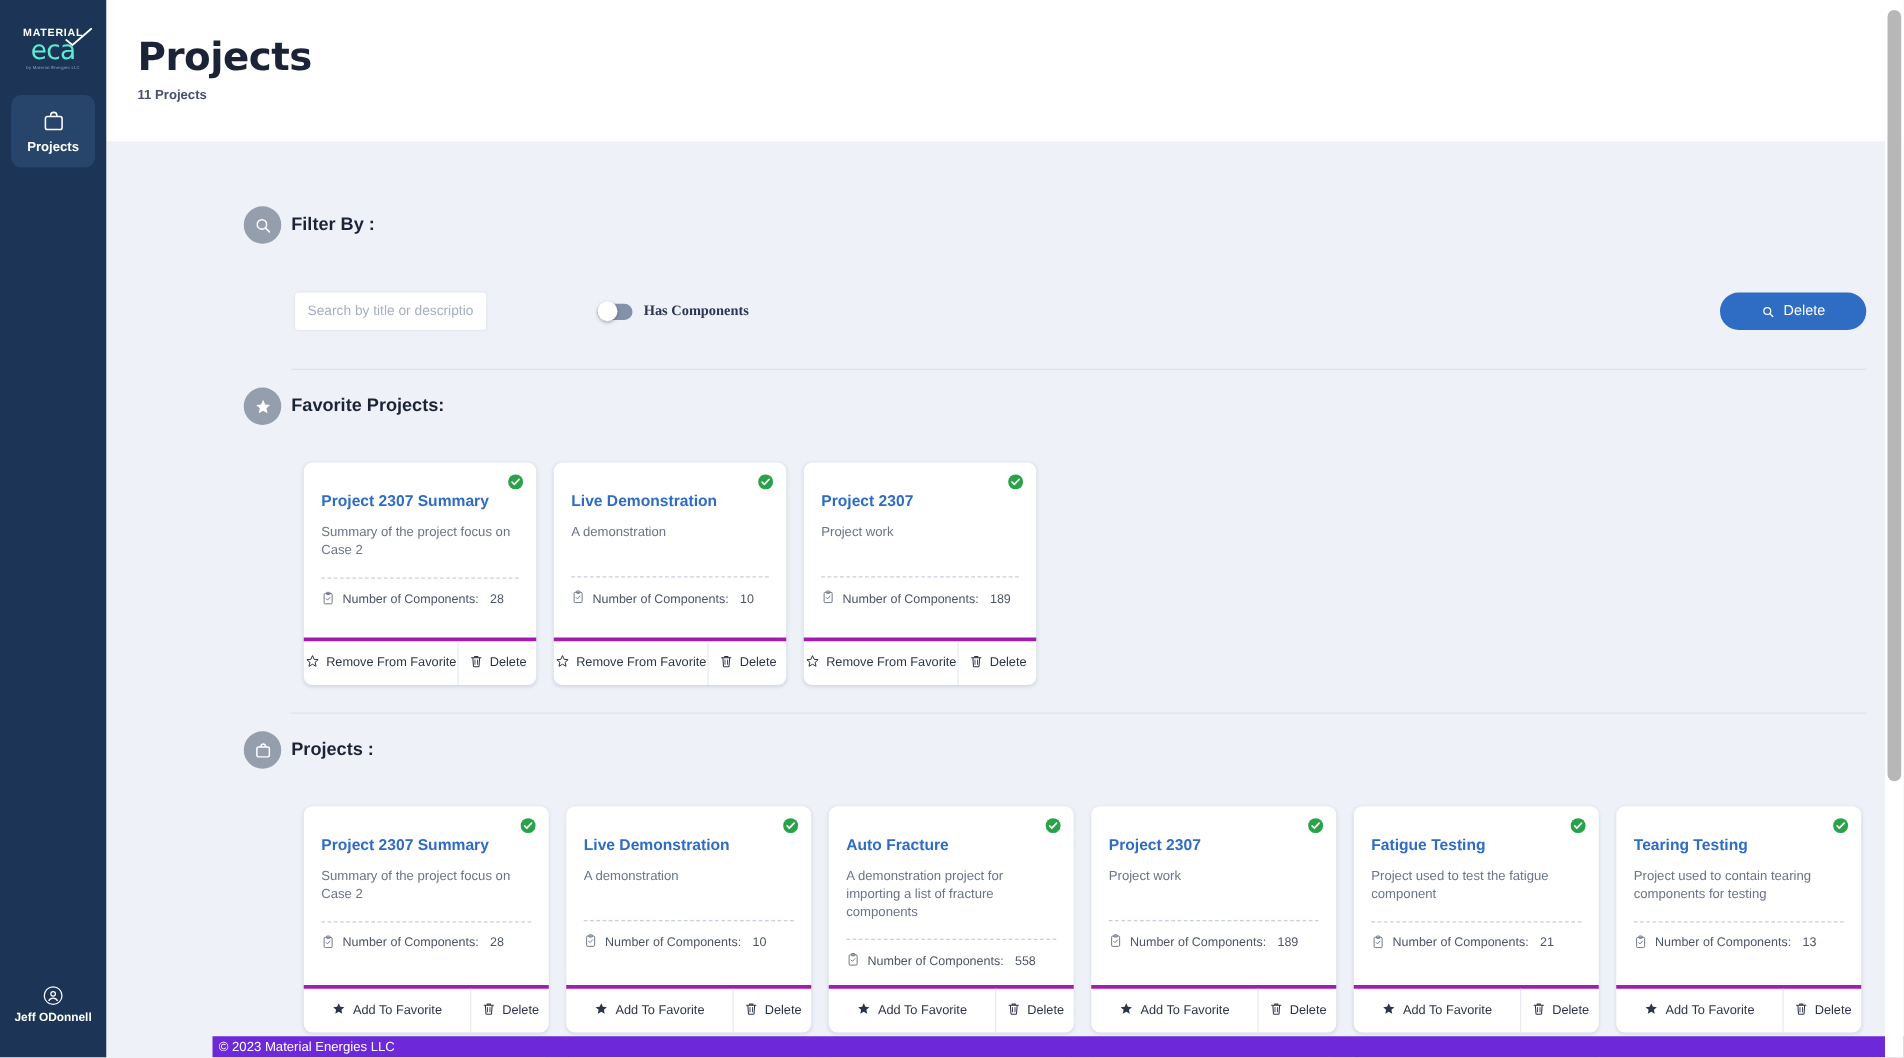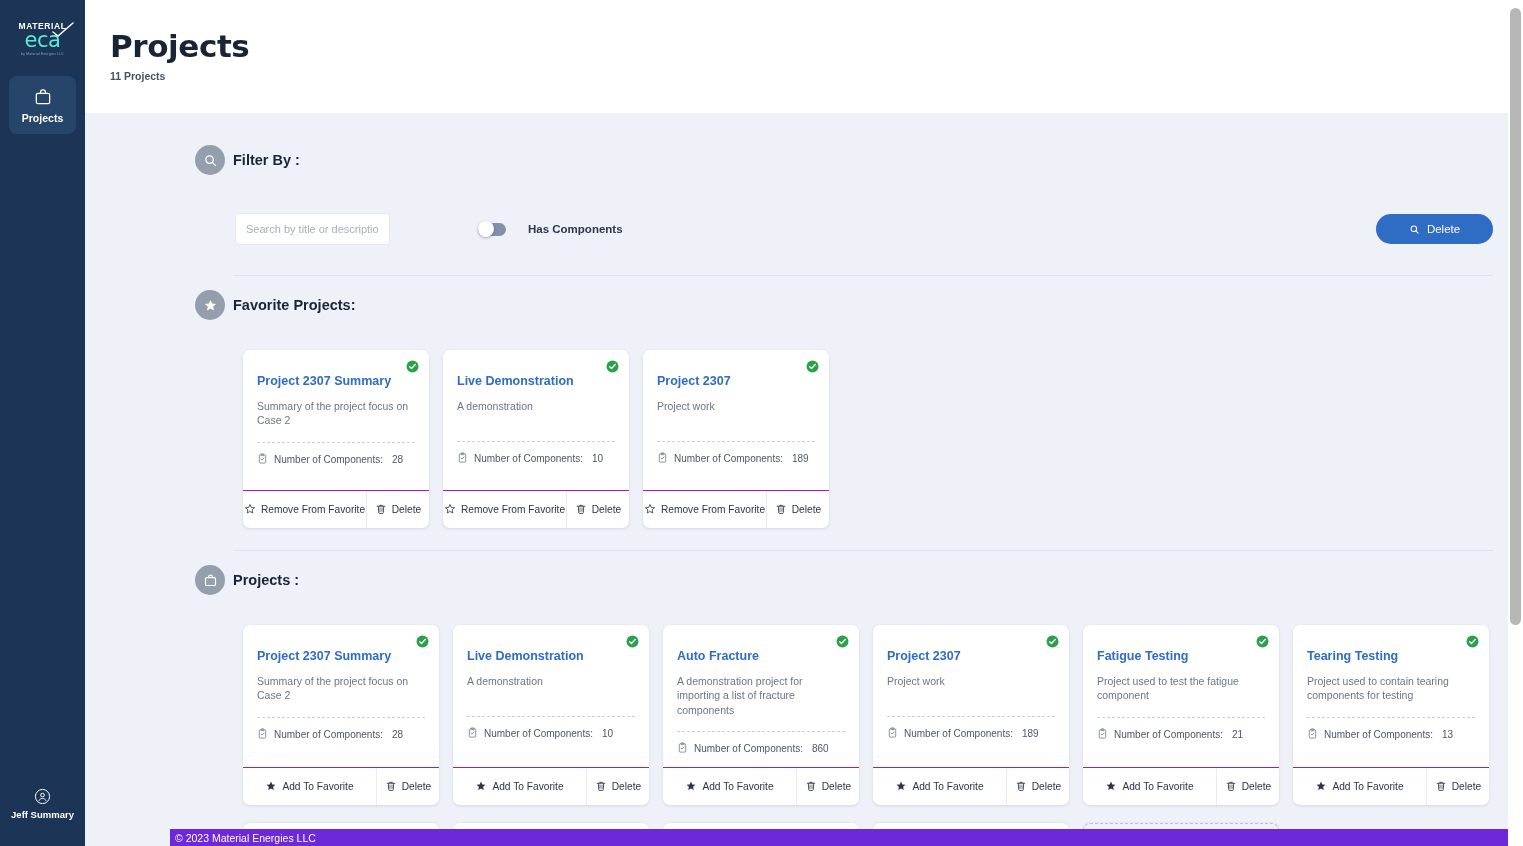--- a/index.html
+++ b/index.html
@@ -97,37 +97,37 @@
     background: #959ead;
     display: flex; align-items: center; justify-content: center;
   }
   .sec-badge svg { width: 15px; height: 15px; }
   .sec-rail {
     position: absolute; left: -23.5px; top: 46px; bottom: 0;
     width: 1px; background: #ccd3e0;
   }
   .sec-title { font-size: 14.5px; font-weight: 700; color: #1b2436; }
 
-  .filter-section { padding-top: 24px; }
+  .filter-section { padding-top: 44px; }
   .filter-body {
     display: flex; align-items: center; height: 92px;
     position: relative;
   }
   .search-input {
     width: 155px; height: 32px;
     border: 1px solid #e4e8f0; border-radius: 4px;
     background: #ffffff;
     font-size: 11px; color: #9aa3b5;
     padding: 0 10px;
     margin-left: 2px;
     outline: none;
     font-family: "Liberation Sans", sans-serif;
   }
   .search-input::placeholder { color: #a6aec0; }
-  .toggle-group { display: flex; align-items: center; gap: 22px; margin-left: 88px; cursor: pointer; }
+  .toggle-group { display: flex; align-items: center; gap: 9px; margin-left: 88px; cursor: pointer; font-family: Liberation Serif, serif; }
   .toggle {
     width: 28px; height: 13px; border-radius: 7px; background: #8491ab;
     position: relative; flex: 0 0 28px;
   }
   .toggle .knob {
     position: absolute; left: 0px; top: -1.5px;
     width: 16px; height: 16px; border-radius: 50%;
     background: #ffffff; box-shadow: 0 1px 3px rgba(0,0,0,.3);
   }
   .toggle-label { font-size: 11.5px; color: #2d3650; font-weight: 600; }
@@ -176,21 +176,21 @@
     border-top: 1px dashed #c9d0dd;
     margin: 14px 0 10px 0;
   }
   .card-comp {
     display: flex; align-items: center; gap: 6px;
     font-size: 10px; color: #4d5568; padding-bottom: 12px;
   }
   .card-comp svg { width: 11px; height: 11px; flex: 0 0 11px; }
   .card-comp .cnt { margin-left: 3px; color: #4d5568; }
   .card-foot {
-    border-top: 1px solid #a21caf;
+    border-top: 3px solid #a21caf;
     display: flex; height: 38px; text-align: right;
   }
   .foot-btn {
     display: flex; align-items: center; justify-content: center; gap: 5px;
     font-size: 10.2px; color: #2c3448; cursor: pointer;
     font-weight: 500;
   }
   .foot-btn.fav { flex: 1 1 auto; border-right: 1px solid #e7eaf1; }
   .foot-btn.del { flex: 0 0 62px; }
   .foot-btn svg { width: 12px; height: 12px; flex: 0 0 12px; }
@@ -254,21 +254,21 @@
       </svg>
       <span class="nav-label">Projects</span>
     </div>
 
     <div class="user-block">
       <svg width="17" height="17" viewBox="0 0 24 24">
         <circle cx="12" cy="12" r="10" fill="none" stroke="#ffffff" stroke-width="1.4"></circle>
         <circle cx="12" cy="10" r="2.6" fill="none" stroke="#ffffff" stroke-width="1.4"></circle>
         <path d="M7 18c1-2.4 3-3.3 5-3.3s4 0.9 5 3.3" fill="none" stroke="#ffffff" stroke-width="1.4"></path>
       </svg>
-      <span class="user-name">Jeff Summary</span>
+      <span class="user-name">Jeff ODonnell</span>
     </div>
   </aside>
 
   <main class="main">
 
     <div class="page-header">
       <h1 class="page-title">Projects</h1>
       <div class="page-subtitle">11 Projects</div>
     </div>
 
@@ -530,21 +530,21 @@
                 <div class="card-title">Auto Fracture</div>
                 <div class="card-desc">A demonstration project for importing a list of fracture components</div>
                 <div class="card-dash"></div>
                 <div class="card-comp">
                   <span><svg viewBox="0 0 24 24">
                       <rect x="5" y="4" width="14" height="18" rx="2" fill="none" stroke="#6b7589" stroke-width="1.7"></rect>
                       <rect x="9" y="1.8" width="6" height="4" rx="1" fill="none" stroke="#6b7589" stroke-width="1.7"></rect>
                       <path d="M8.6 13.2l2.3 2.3 4.4-4.8" fill="none" stroke="#6b7589" stroke-width="1.7" stroke-linecap="round"></path>
                     </svg></span>
                   <span class="lbl">Number of Components:</span>
-                  <span class="cnt">860</span>
+                  <span class="cnt">558</span>
                 </div>
               </div>
               <div class="card-foot">
                 <div class="foot-btn fav">
                   <span><svg viewBox="0 0 24 24">
                       <path d="M12 3l2.6 5.9 6.4.6-4.8 4.2 1.4 6.3L12 16.8 6.4 20l1.4-6.3L3 9.5l6.4-.6z" fill="#2c3448"></path>
                     </svg></span>
                   <span>Add To Favorite</span>
                 </div>
                 <div class="foot-btn del">

